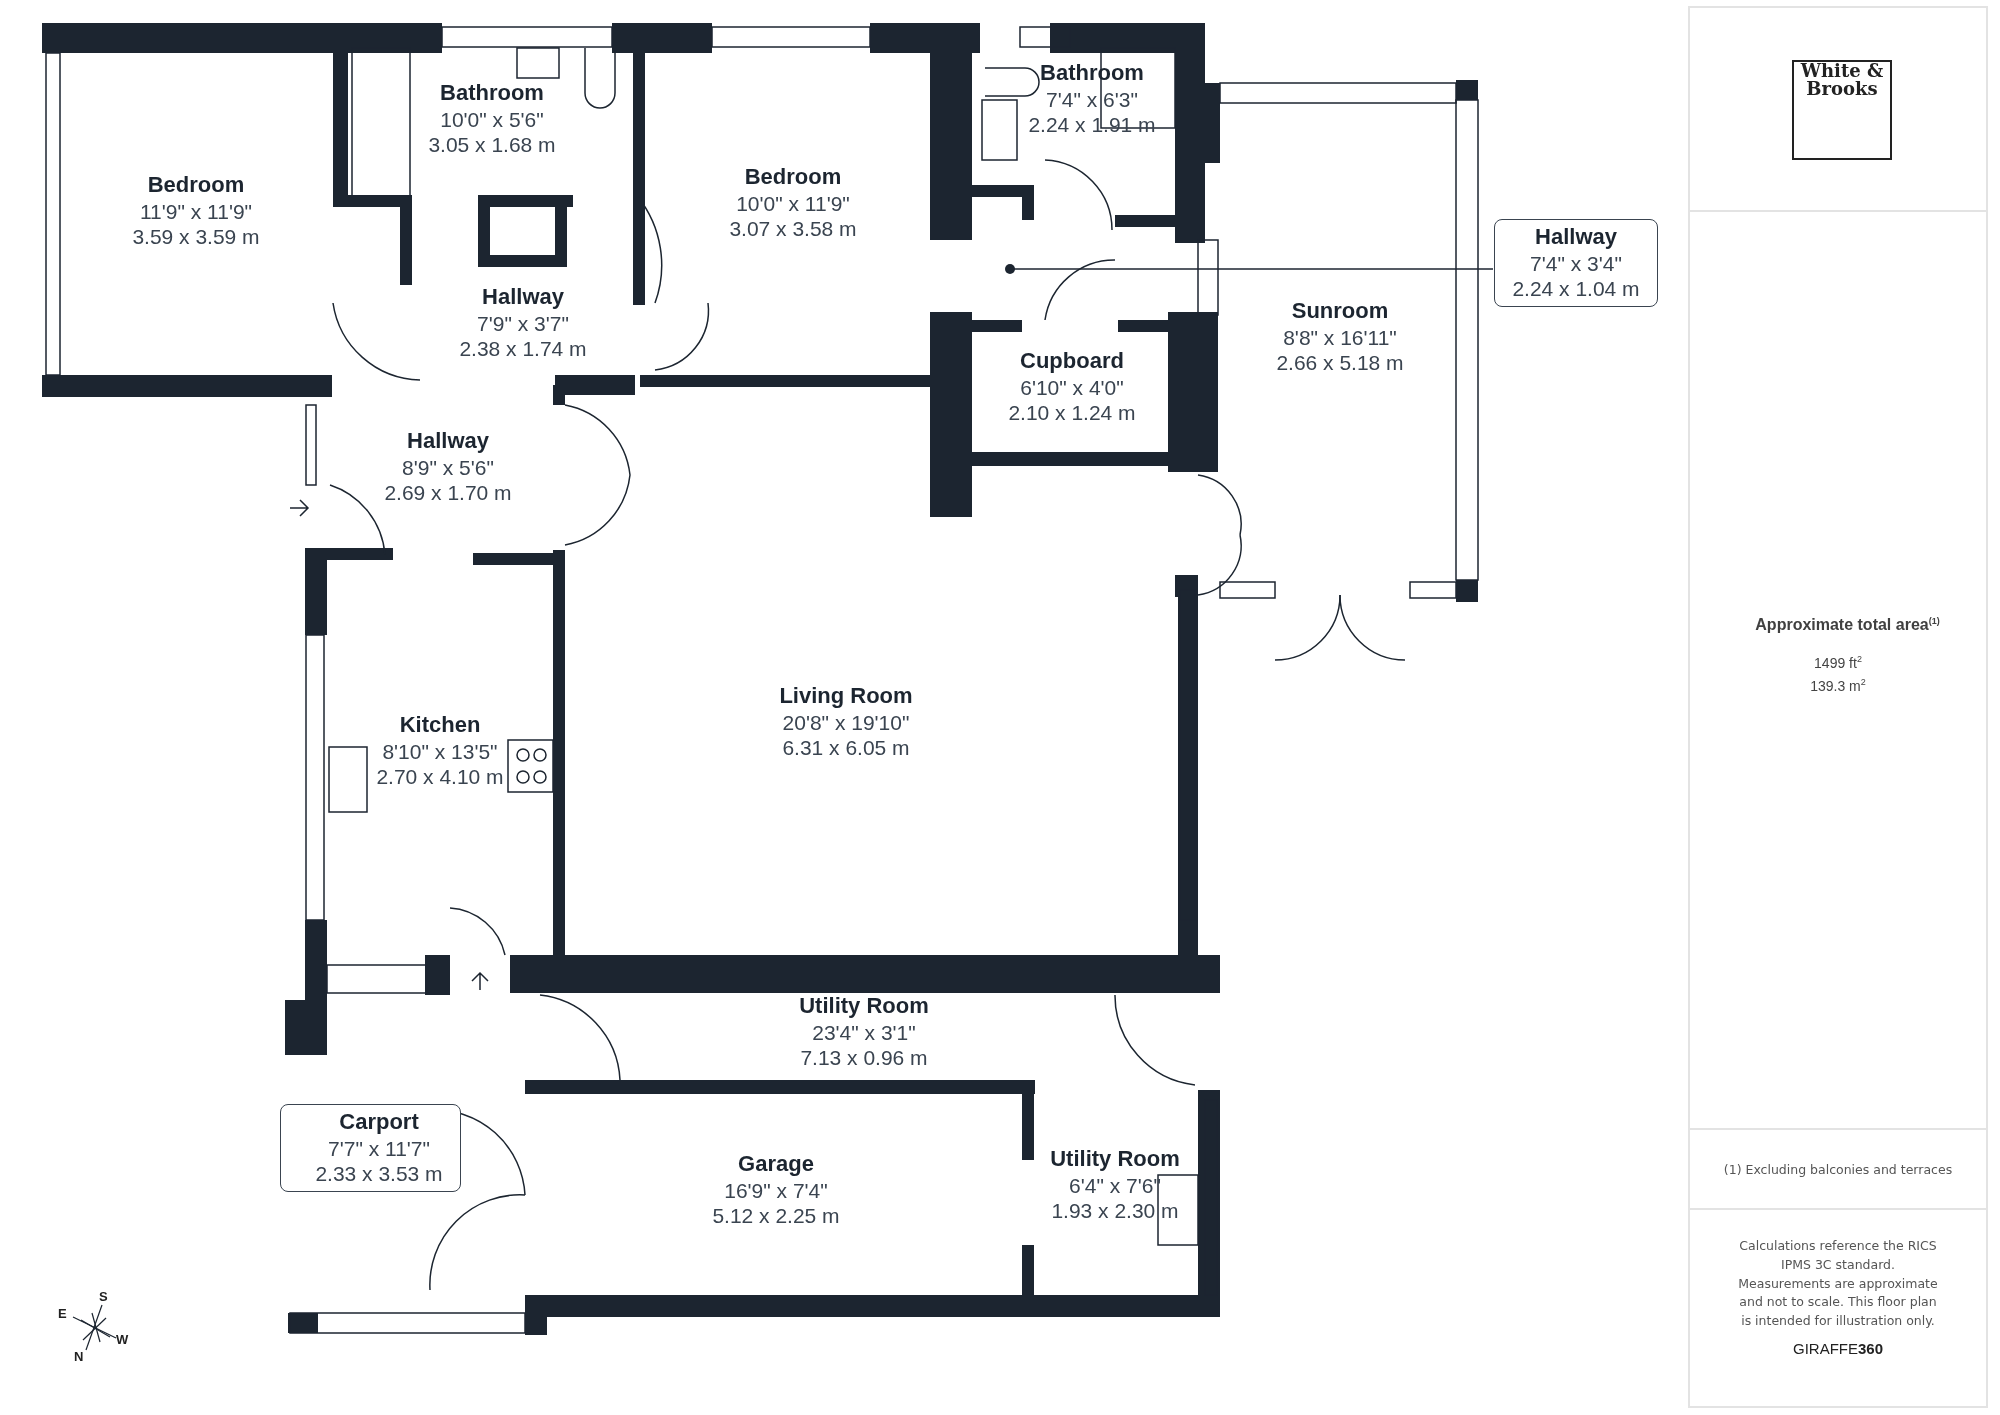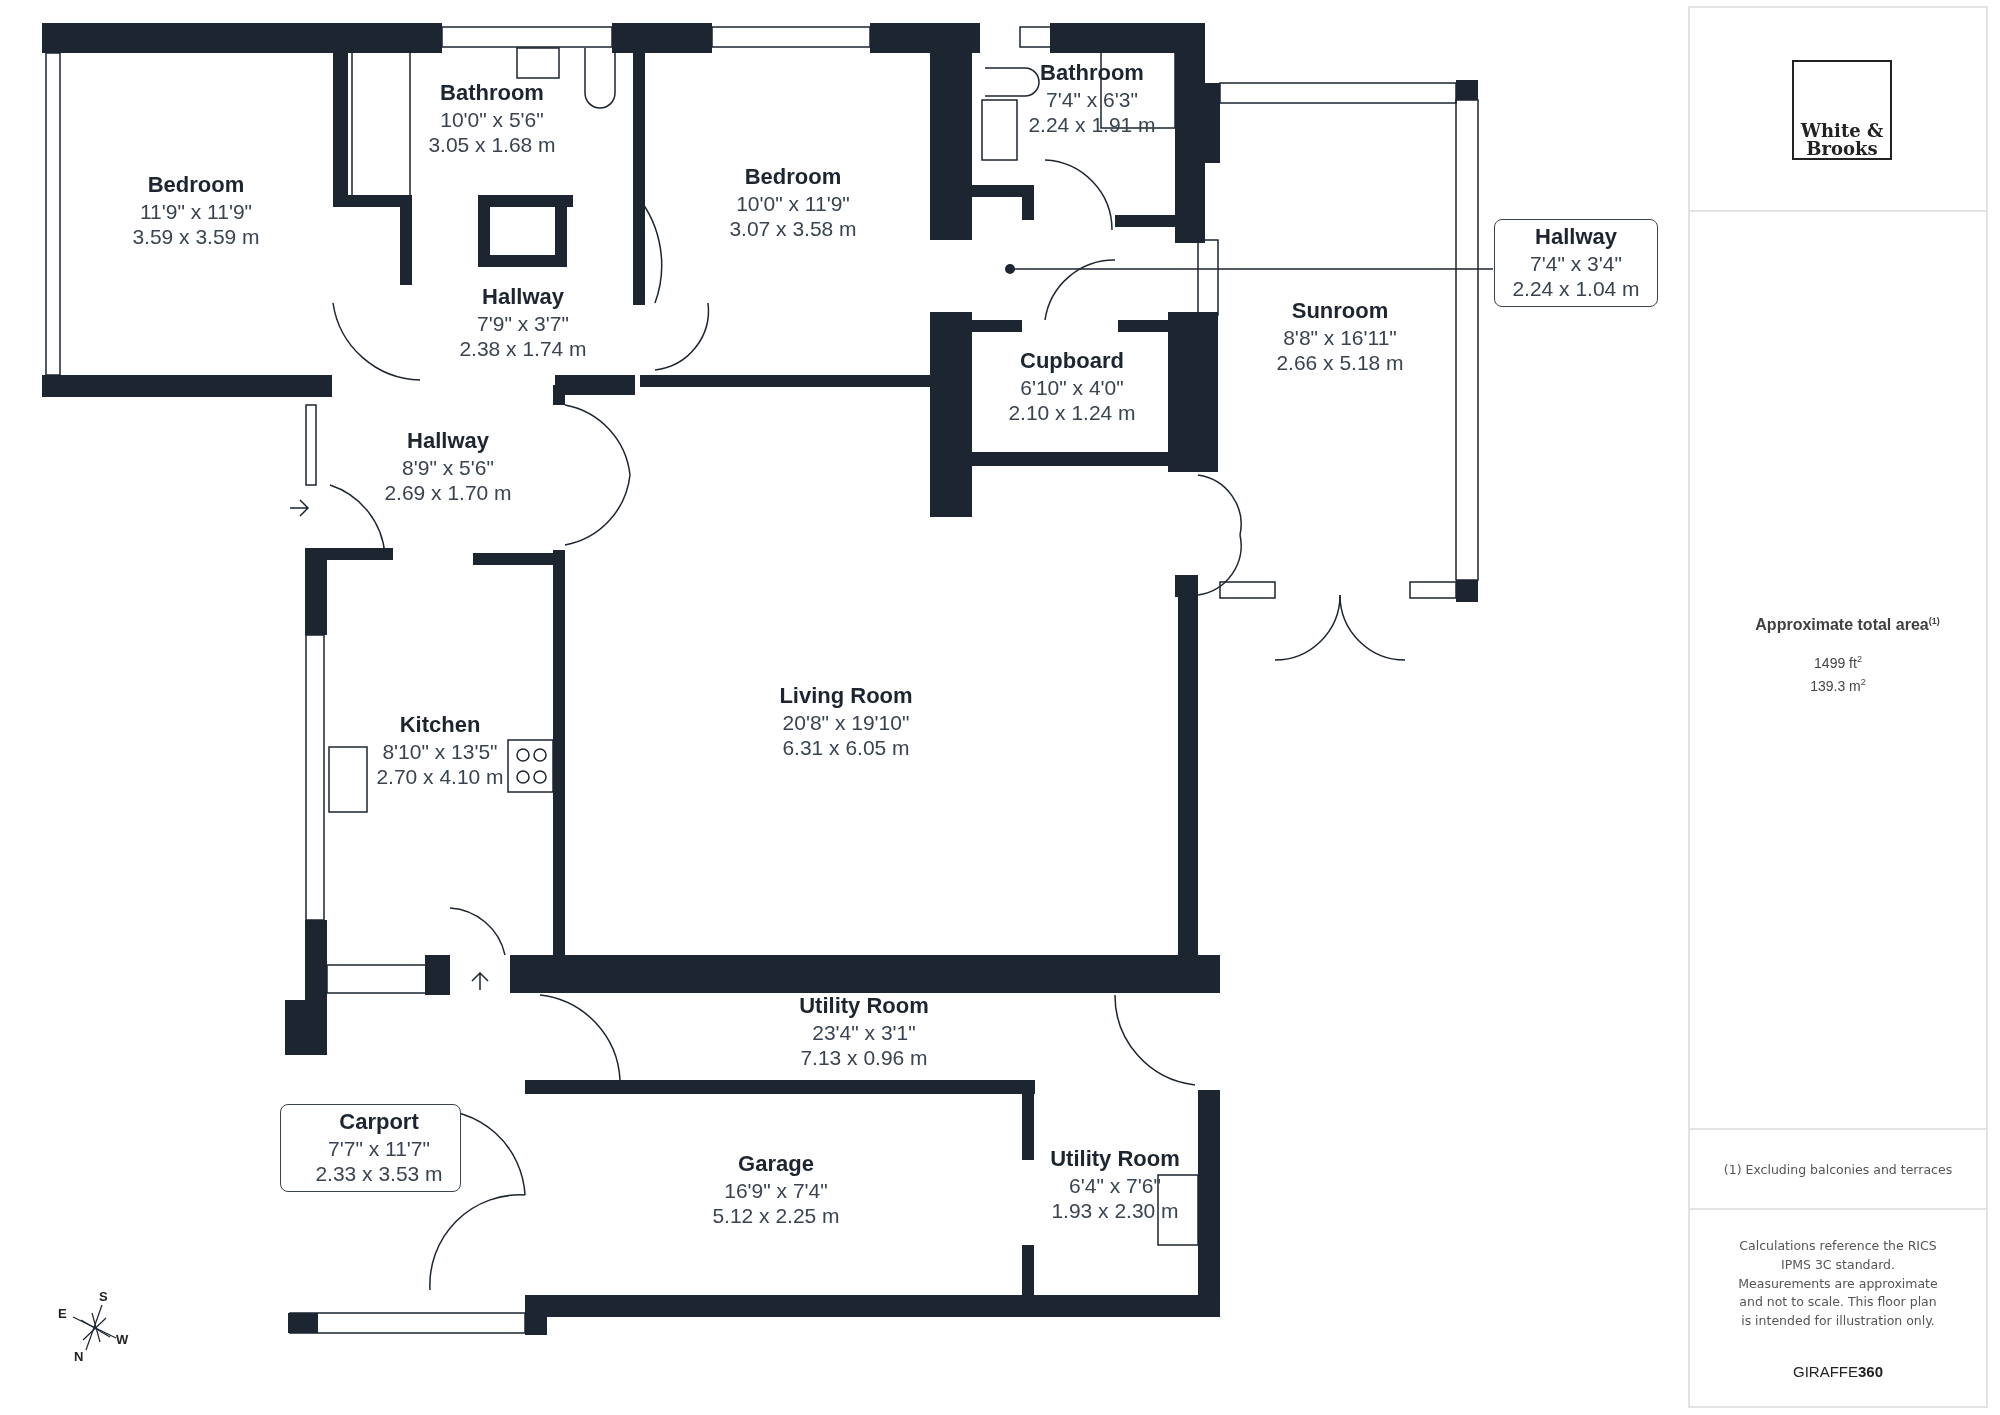--- a/index.html
+++ b/index.html
@@ -4,26 +4,26 @@
 <style>
   html,body{margin:0;padding:0;background:#fff;}
   body{width:2000px;height:1415px;position:relative;overflow:hidden;font-family:"Liberation Sans","DejaVu Sans",sans-serif;}
   #plan{position:absolute;left:0;top:0;width:2000px;height:1415px;}
   .room-label{position:absolute;text-align:center;transform:translate(-50%,0);white-space:nowrap;line-height:1.22;}
   .room-name{font-weight:bold;font-size:22px;color:#1c2530;}
   .room-dim{font-size:21px;color:#3a4450;}
   .callout{position:absolute;border:1.5px solid #3a4450;border-radius:8px;background:#fff;text-align:center;line-height:1.22;padding:4px 10px;}
   .sidebar{position:absolute;left:1688px;top:6px;width:300px;height:1402px;border-left:2px solid #e3e3e3;border-right:2px solid #e3e3e3;border-top:2px solid #e3e3e3;border-bottom:2px solid #e3e3e3;box-sizing:border-box;}
   .sb-sec{position:absolute;left:0;width:100%;border-bottom:2px solid #e3e3e3;box-sizing:border-box;text-align:center;}
-  .logo-box{position:absolute;left:102px;top:52px;width:100px;height:100px;border:2px solid #222;box-sizing:border-box;display:flex;flex-direction:column;justify-content:flex-end;align-items:center;font-family:"DejaVu Serif","Liberation Serif",serif;font-weight:bold;font-size:18px;line-height:18px;color:#222;}
+  .logo-box{position:absolute;left:102px;top:52px;width:100px;height:100px;border:2px solid #222;box-sizing:border-box;display:flex;flex-direction:column;justify-content:flex-start;align-items:center;font-family:"DejaVu Serif","Liberation Serif",serif;font-weight:bold;font-size:18px;line-height:18px;color:#222;}
   .area-title{font-weight:bold;font-size:16px;color:#404040;padding-left:19px;}
   .area-val{font-size:14px;color:#444;margin-top:20px;}
   .note{font-family:"DejaVu Sans",sans-serif;font-size:12.5px;color:#555;}
   .disclaimer{font-family:"DejaVu Sans",sans-serif;font-size:12.5px;color:#555;line-height:1.5;padding:0 43px;}
-  .brand{font-size:15px;color:#222;margin-top:32px;}
+  .brand{font-size:15px;color:#222;margin-top:9px;}
   .brand b{font-weight:bold;}
   .compass-letter{position:absolute;font-weight:bold;font-size:13px;color:#222;}
   sup{font-size:9px;}
 </style>
 </head>
 <body>
 
 <svg id="plan" viewBox="0 0 2000 1415" xmlns="http://www.w3.org/2000/svg">
   <g fill="#1c2530">
 

